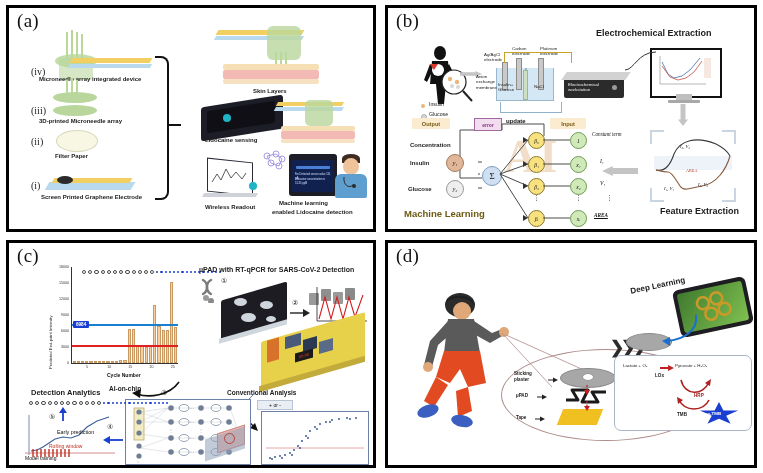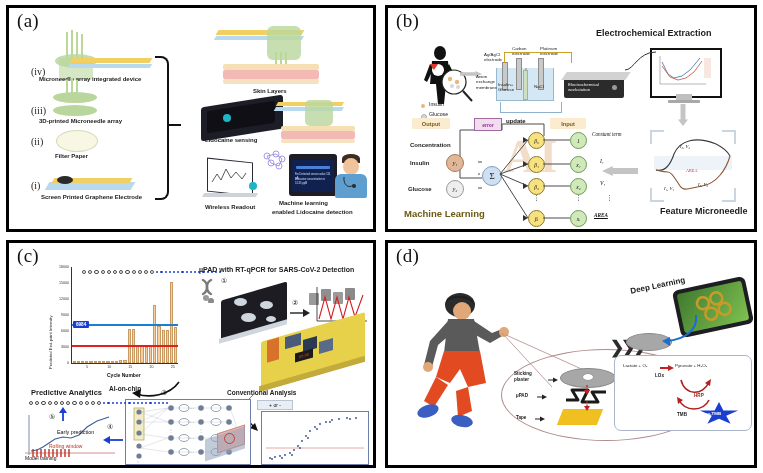--- a/index.html
+++ b/index.html
@@ -288,21 +288,21 @@
       <div style="position:absolute;left:4px;top:26px;width:78px;height:14px;background:#e8f0f7;opacity:.8;"></div>
       <svg width="86" height="72" style="position:absolute;left:0;top:0;">
         <path d="M6,40 C14,42 20,36 24,24 C30,10 46,6 66,14 C74,18 78,22 80,26" fill="none" stroke="#3a3a3a" stroke-width="1.1"></path>
         <path d="M80,26 C76,40 66,54 52,56 C40,58 34,62 30,56 C26,50 22,42 18,42 C12,42 8,40 6,40" fill="none" stroke="#8a5a3a" stroke-width="1.1"></path>
       </svg>
       <div style="position:absolute;left:36px;top:38px;font-size:4.2px;color:#b03a2a;font-family:'Liberation Serif',serif;">AREA</div>
       <div style="position:absolute;left:30px;top:14px;font-size:4.6px;font-family:'Liberation Serif',serif;font-style:italic;">I₂, V₂</div>
       <div style="position:absolute;left:14px;top:56px;font-size:4.6px;font-family:'Liberation Serif',serif;font-style:italic;">I₁, V₁</div>
       <div style="position:absolute;left:48px;top:52px;font-size:4.6px;font-family:'Liberation Serif',serif;font-style:italic;">I₃, V₃</div>
     </div>
-    <div class="sect-title" style="left:272px;top:198px;font-size:9px;color:#1b1b1b;">Feature Microneedle</div>
+    <div class="sect-title" style="left:272px;top:198px;font-size:9px;color:#1b1b1b;">Feature Extraction</div>
 
     <div class="bigarrow" style="left:214px;top:158px;width:36px;height:10px;clip-path:polygon(100% 20%,30% 20%,30% 0,0 50%,30% 100%,30% 80%,100% 80%);"></div>
 
     <div class="ai-ghost" style="left:116px;top:122px;">AI</div>
 
     <div class="tagbox" style="left:24px;top:110px;width:38px;height:11px;font-size:5.6px;">Output</div>
     <div class="tagbox" style="left:162px;top:110px;width:36px;height:11px;font-size:5.6px;">Input</div>
 
     <div class="errbox" style="left:86px;top:110px;width:26px;height:11px;font-size:5px;">error</div>
     <div style="position:absolute;left:118px;top:110px;font-size:6px;font-weight:bold;color:#111;">update</div>
@@ -609,21 +609,21 @@
       </svg>
     </div>
     <svg style="position:absolute;left:110px;top:150px;" width="136" height="76">
       <path d="M130,6 L136,0" stroke="#6b7fa8" stroke-width="1"></path>
     </svg>
 
     <div class="chip" style="left:208px;top:186px;width:26px;height:18px;transform:skewY(-18deg);"></div>
     <div class="chipdark" style="left:196px;top:190px;width:40px;height:22px;transform:skewY(-18deg);opacity:.55;"></div>
     <div style="position:absolute;left:215px;top:190px;width:9px;height:9px;border-radius:50%;border:1.2px solid #b04a3a;"></div>
 
-    <div class="lbl" style="left:22px;top:146px;font-size:7.5px;">Predictive Analytics</div>
+    <div class="lbl" style="left:22px;top:146px;font-size:7.5px;">Detection Analytics</div>
     <div class="dotrow" id="pred-dotrow" style="left:20px;top:158px;">
         <span class="dot hollow"></span>
         <span class="dot hollow"></span>
         <span class="dot hollow"></span>
         <span class="dot hollow"></span>
         <span class="dot hollow"></span>
         <span class="dot hollow"></span>
         <span class="dot hollow"></span>
         <span class="dot hollow"></span>
         <span class="dot hollow"></span>

